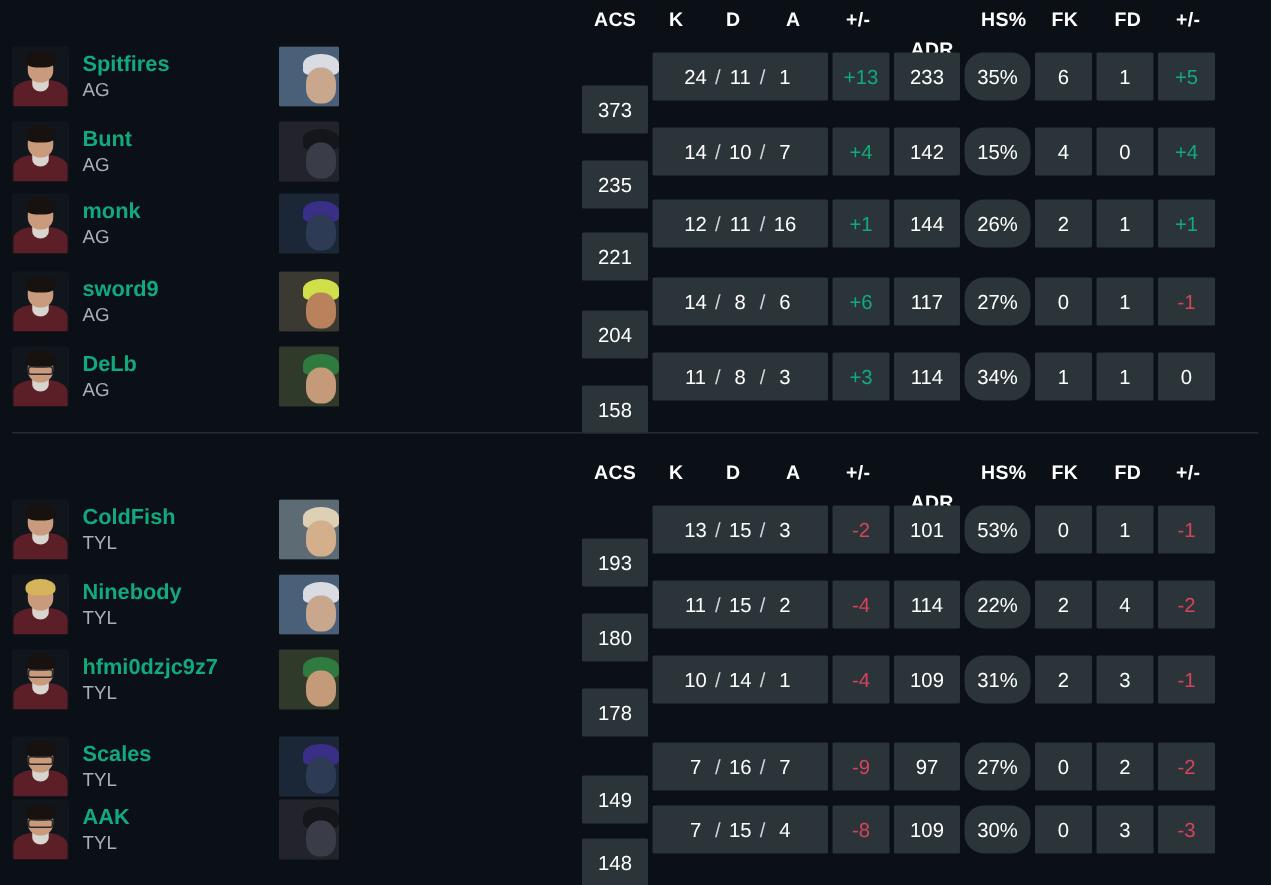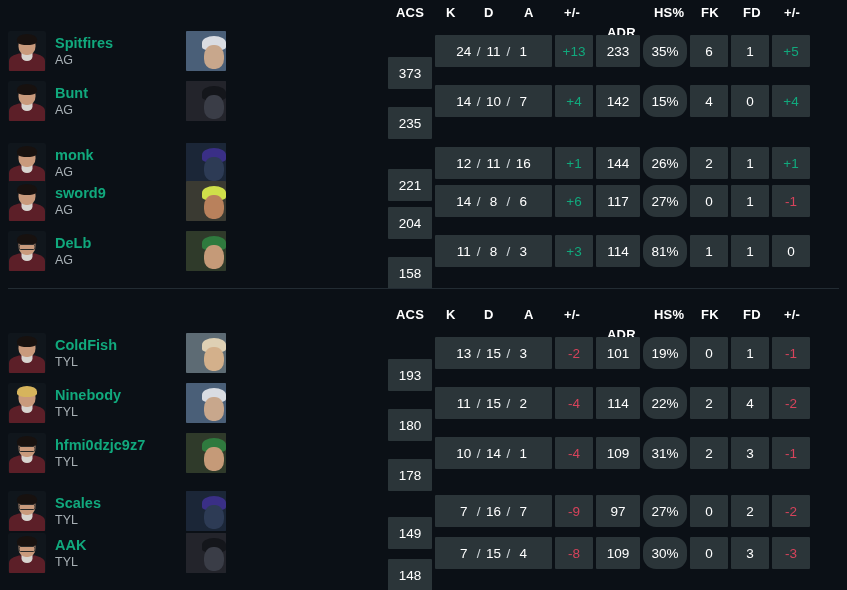--- a/index.html
+++ b/index.html
@@ -299,21 +299,21 @@
           <span class="kda-sep">/</span>
           <span class="kda-seg">7</span>
         </div>
         <div class="cell c-pm1 pos">+4</div>
         <div class="cell c-adr">142</div>
         <div class="cell c-hs">15%</div>
         <div class="cell c-fk">4</div>
         <div class="cell c-fd">0</div>
         <div class="cell c-pm2 pos">+4</div>
       </div>
-      <div class="prow" style="top:138px;">
+      <div class="prow" style="top:124px;">
         <div class="pinfo">
           <div class="avatar ">
             <div class="body"></div>
             <div class="collar"></div>
             <div class="head"></div>
             <div class="hair"></div>
           </div>
           <div class="ptext">
             <div class="pname">monk</div>
             <div class="pteam">AG</div>
@@ -399,21 +399,21 @@
         <div class="cell c-acs">158</div>
         <div class="cell c-kda">
           <span class="kda-seg">11</span>
           <span class="kda-sep">/</span>
           <span class="kda-seg">8</span>
           <span class="kda-sep">/</span>
           <span class="kda-seg">3</span>
         </div>
         <div class="cell c-pm1 pos">+3</div>
         <div class="cell c-adr">114</div>
-        <div class="cell c-hs">81%</div>
+        <div class="cell c-hs">34%</div>
         <div class="cell c-fk">1</div>
         <div class="cell c-fd">1</div>
         <div class="cell c-pm2 zero">0</div>
       </div>
       <div class="divider" style="top:288px;"></div>
       <div class="stats-header" style="top:302px;">
         <div class="spacer"></div>
         <div class="hcell h-acs">ACS</div>
         <div class="hcell h-k">K</div>
         <div class="hcell h-d">D</div>
@@ -448,21 +448,21 @@
         <div class="cell c-acs">193</div>
         <div class="cell c-kda">
           <span class="kda-seg">13</span>
           <span class="kda-sep">/</span>
           <span class="kda-seg">15</span>
           <span class="kda-sep">/</span>
           <span class="kda-seg">3</span>
         </div>
         <div class="cell c-pm1 neg">-2</div>
         <div class="cell c-adr">101</div>
-        <div class="cell c-hs">19%</div>
+        <div class="cell c-hs">53%</div>
         <div class="cell c-fk">0</div>
         <div class="cell c-fd">1</div>
         <div class="cell c-pm2 neg">-1</div>
       </div>
       <div class="prow" style="top:378px;">
         <div class="pinfo">
           <div class="avatar blond">
             <div class="body"></div>
             <div class="collar"></div>
             <div class="head"></div>

